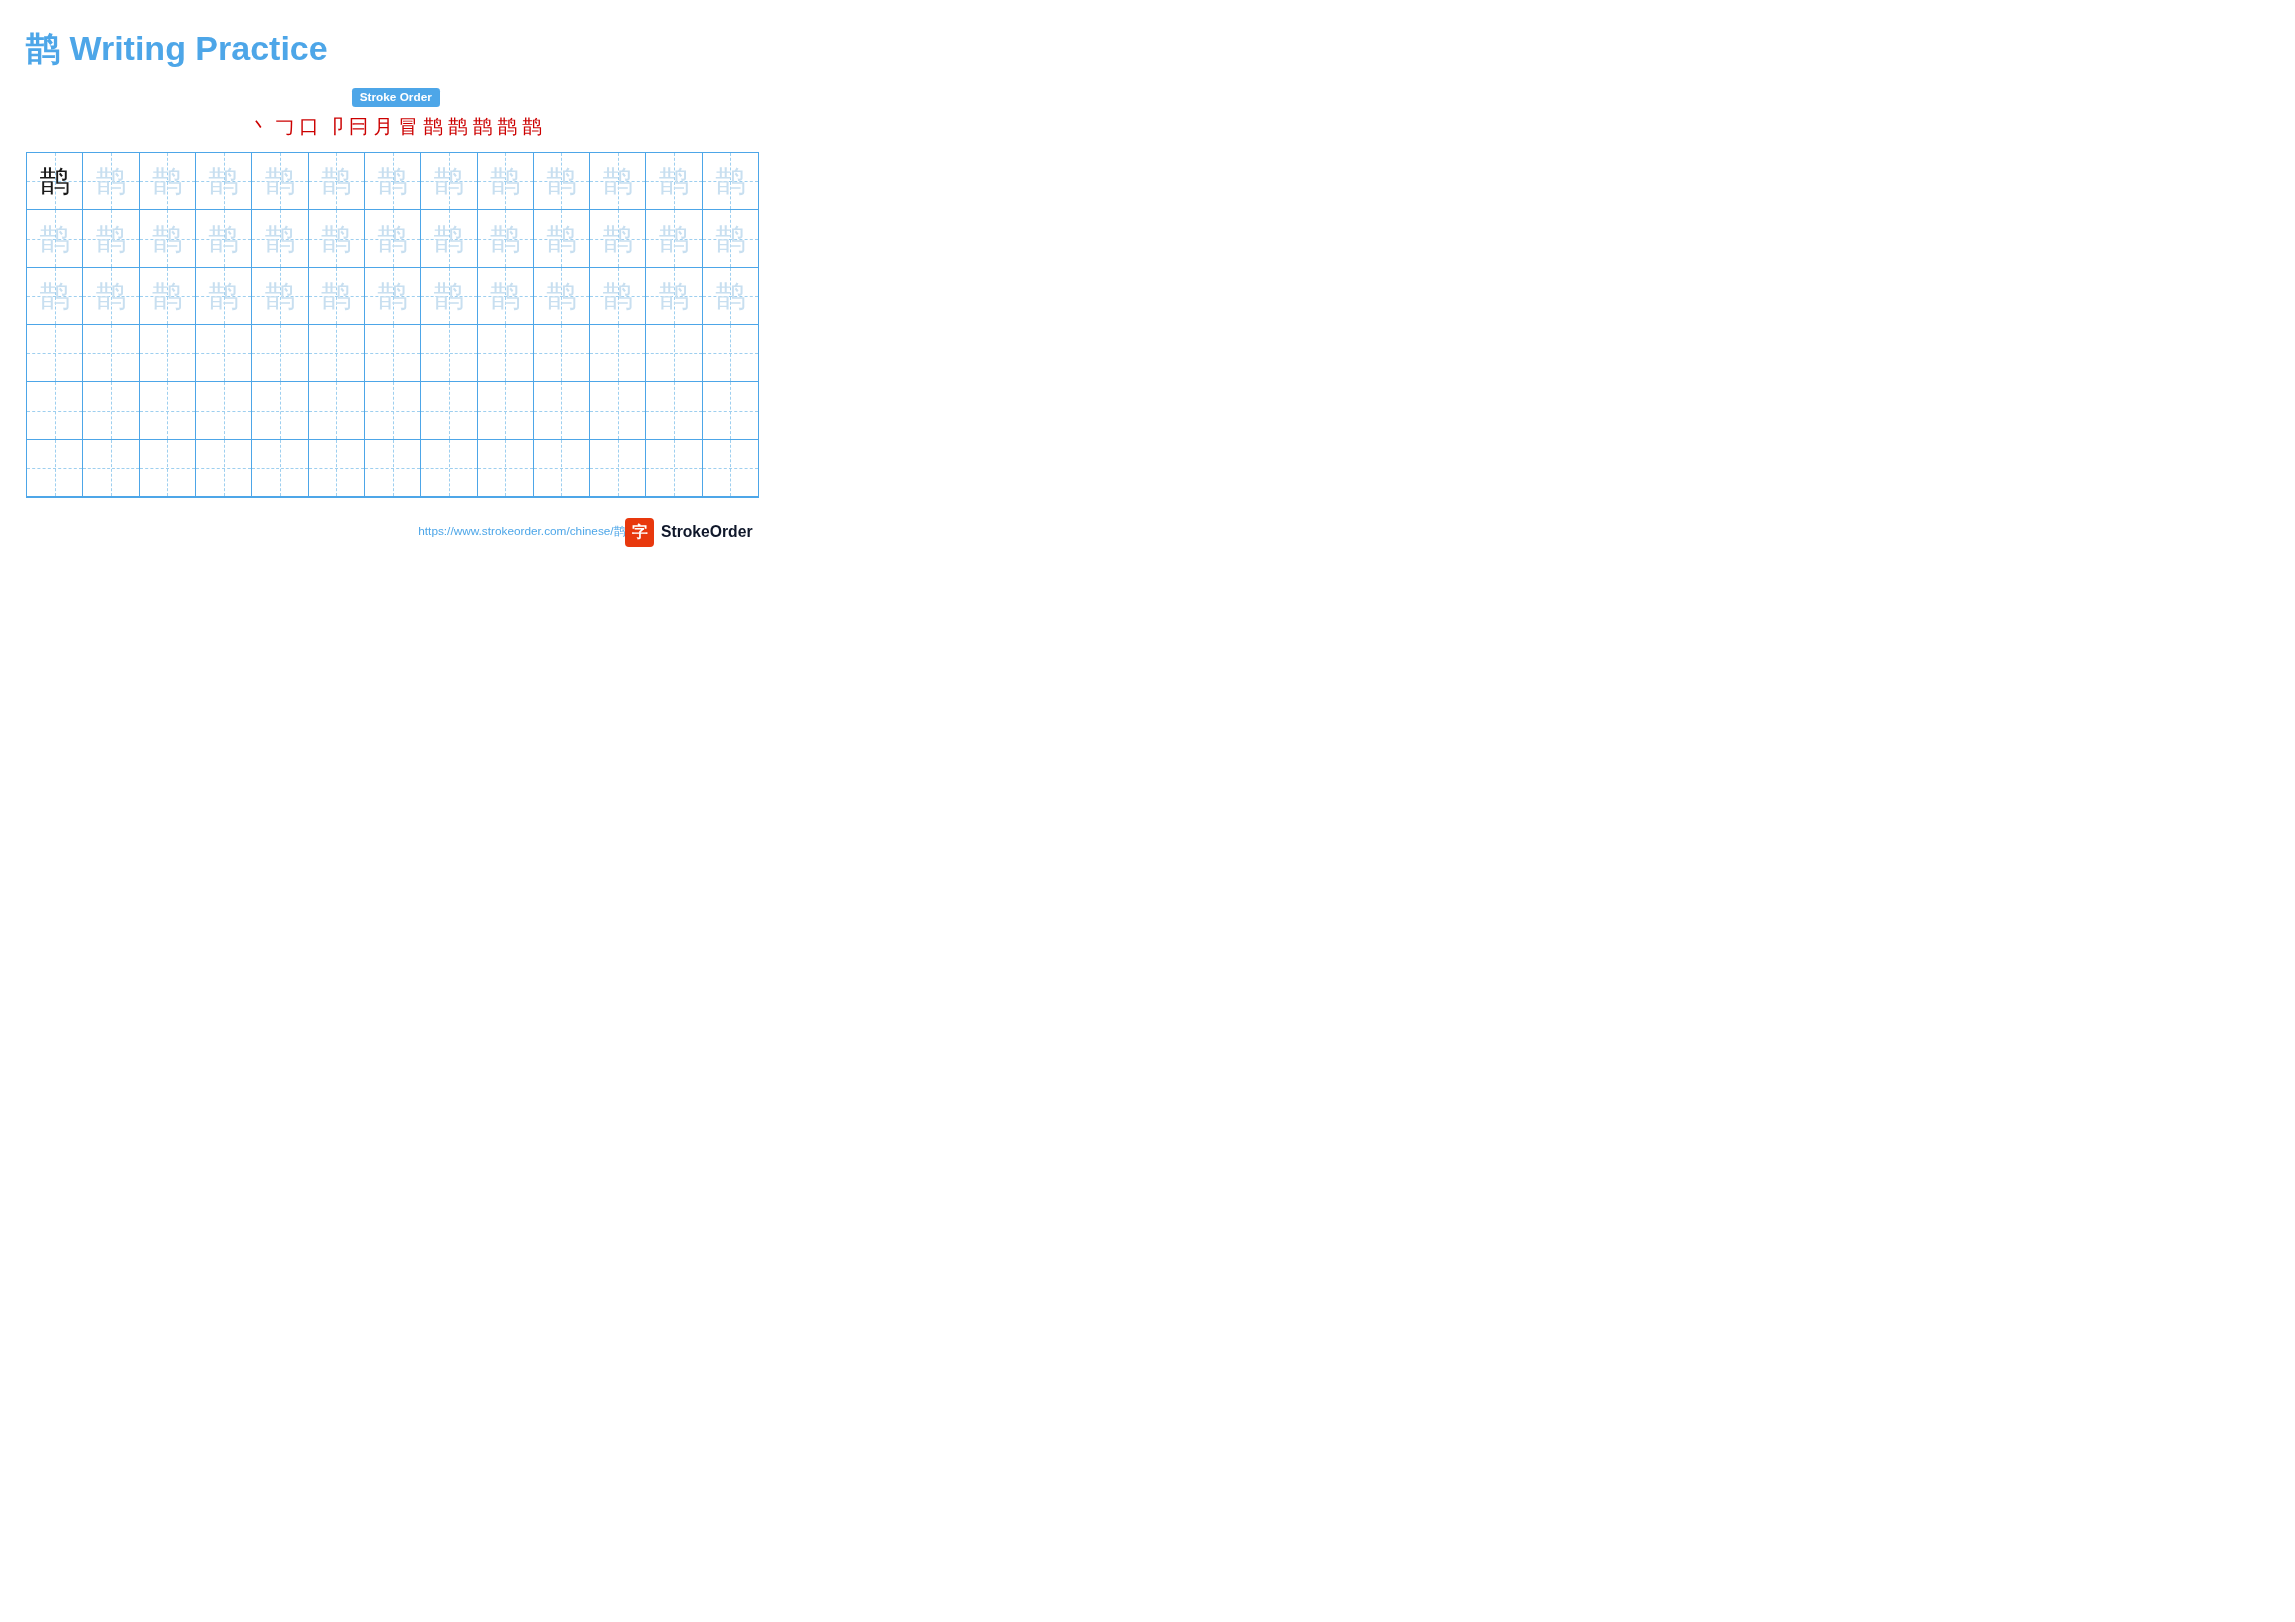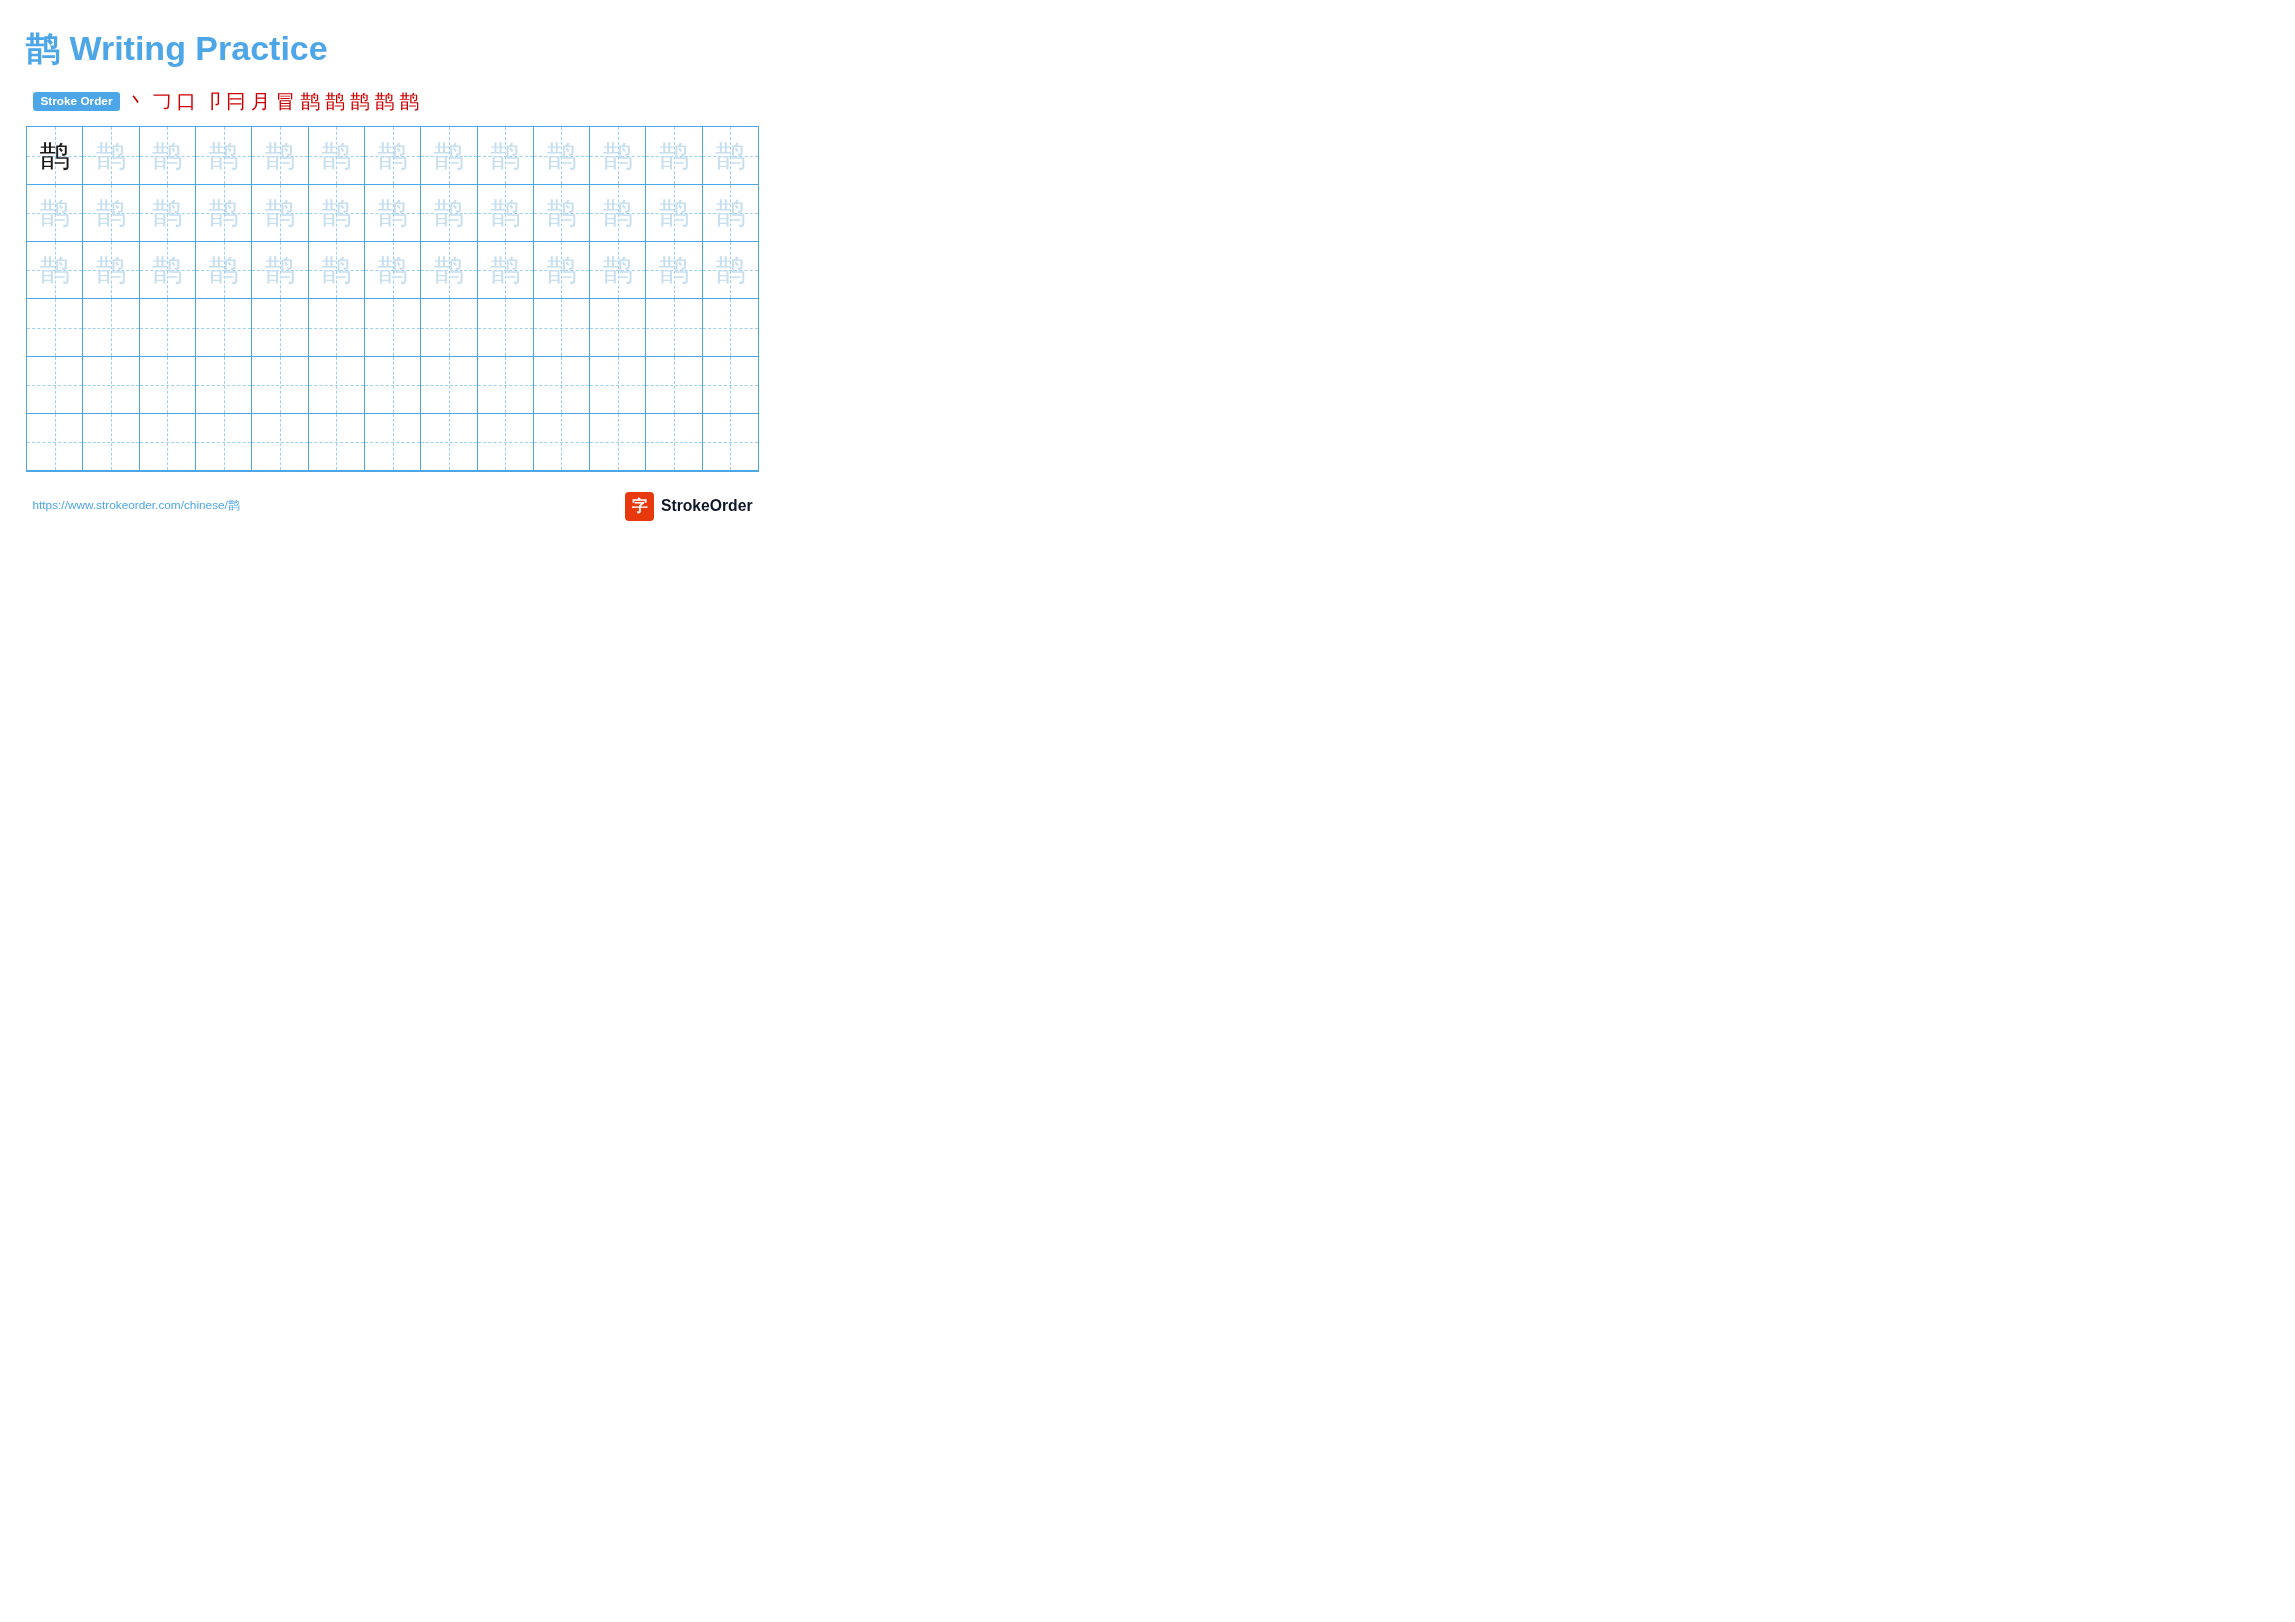--- a/index.html
+++ b/index.html
@@ -21,20 +21,21 @@
       margin: 13px 0 15.7px 0;
       font-family: sans-serif;
     }
 
     .stroke-order-row {
       display: flex;
       align-items: center;
       gap: 6.5px;
       margin-bottom: 11.8px;
       padding-left: 6.5px;
+      flex-direction: column;
     }
 
     .stroke-order-badge {
       background: #4da6e8;
       color: #ffffff;
       font-size: 11.8px;
       font-weight: bold;
       padding: 2.6px 7.9px;
       border-radius: 3.3px;
       font-family: sans-serif;
@@ -119,21 +120,21 @@
       color: #1a1a1a;
     }
 
     .cell-char.light {
       color: #c8dff0;
     }
 
     
     .footer {
       display: flex;
-      justify-content: space-between;
+      justify-content: flex-end;
       align-items: center;
       margin-top: 19.6px;
       padding: 0 6.5px;
     }
 
     .footer-url {
       color: #4da6e8;
       font-size: 11.8px;
       font-family: sans-serif;
     }

